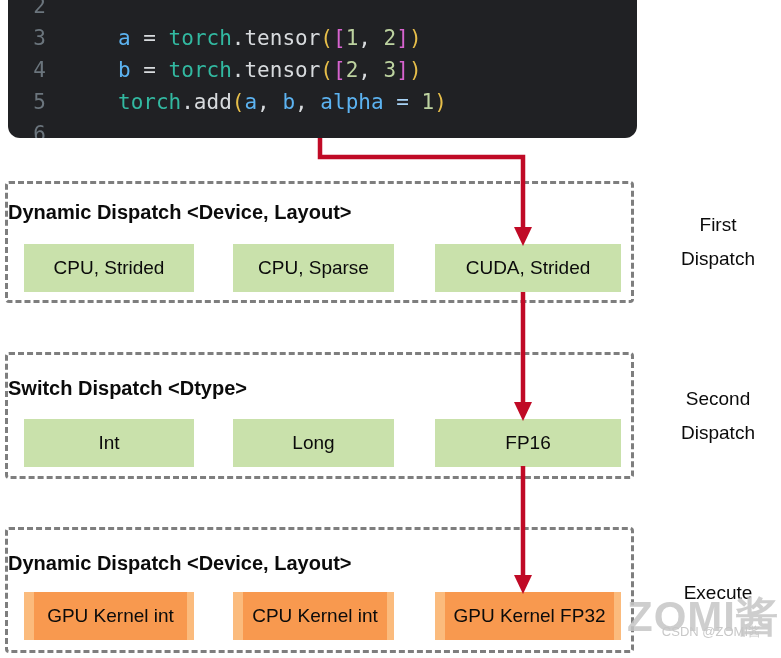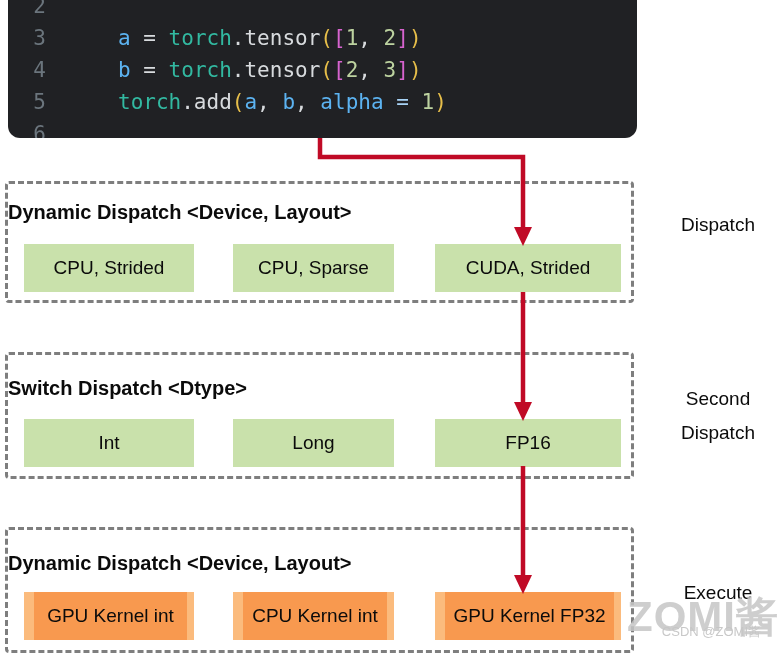--- a/index.html
+++ b/index.html
@@ -110,20 +110,21 @@
         <div class="row">
           <div class="item orange">GPU Kernel int</div>
           <div class="item orange">CPU Kernel int</div>
           <div class="item orange">GPU Kernel FP32</div>
         </div>
       </section>
     </div>
 
   <div id="side-labels">
       <div class="side-label side-label-0">
+        <div>First</div>
         <div>Dispatch</div>
       </div>
       <div class="side-label side-label-1">
         <div>Second</div>
         <div>Dispatch</div>
       </div>
       <div class="side-label side-label-2">
         <div>Execute</div>
       </div>
     </div>

